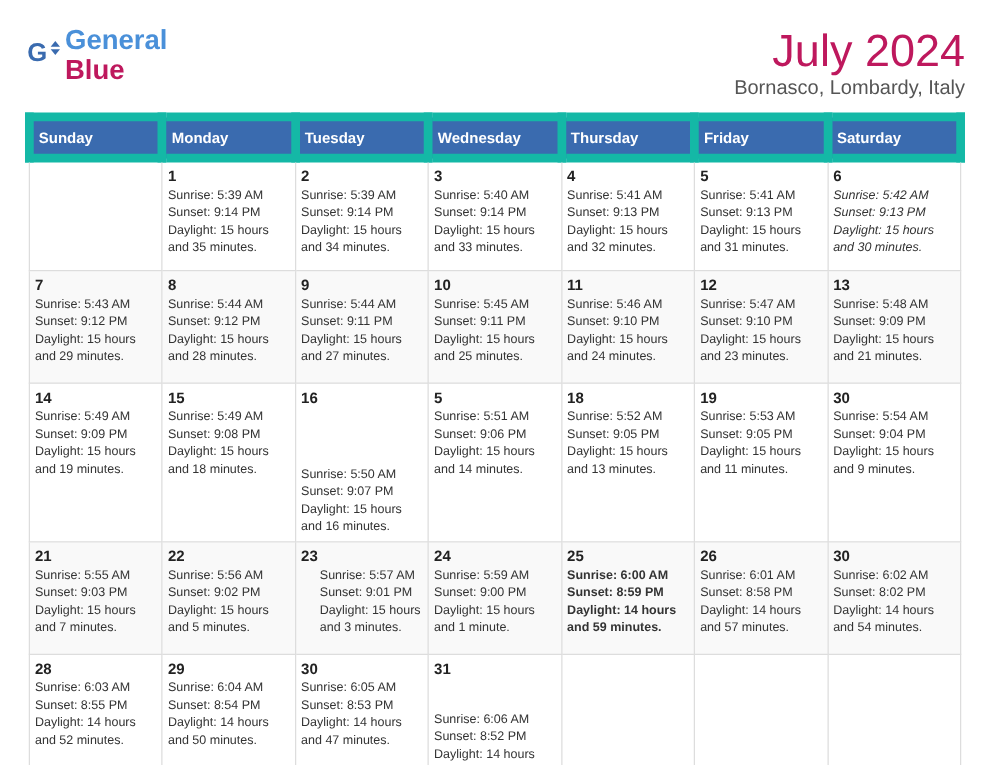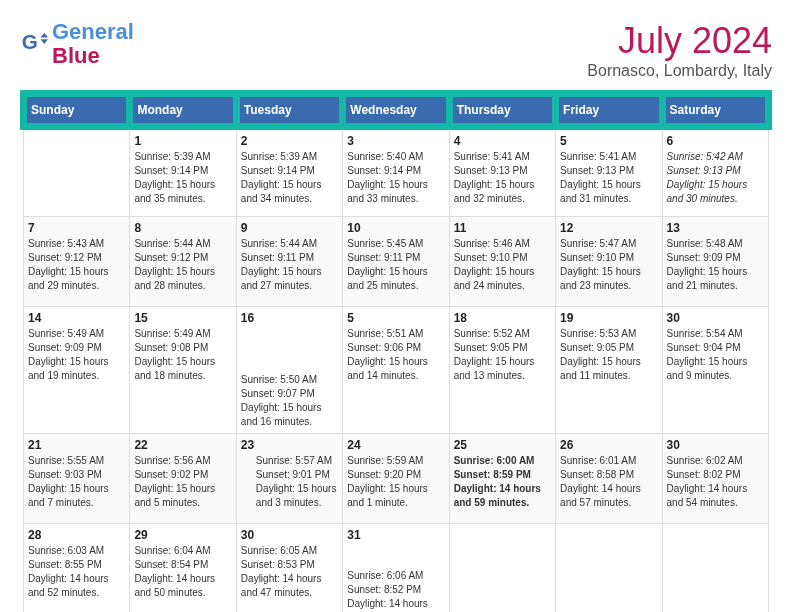--- a/index.html
+++ b/index.html
@@ -291,21 +291,21 @@
         <td>
           <span class="day-number">23</span>
           <div class="cell-content" style="white-space: pre-line; margin-left: 15px;">Sunrise: 5:57 AM
 Sunset: 9:01 PM
 Daylight: 15 hours
 and 3 minutes.</div>
         </td>
         <td>
           <span class="day-number">24</span>
           <div class="cell-content" style="white-space: pre-line;">Sunrise: 5:59 AM
-Sunset: 9:20 PM
+Sunset: 9:00 PM
 Daylight: 15 hours
 and 1 minute.</div>
         </td>
         <td>
           <span class="day-number">25</span>
           <div class="cell-content" style="white-space: pre-line; font-weight: bold;">Sunrise: 6:00 AM
 Sunset: 8:59 PM
 Daylight: 14 hours
 and 59 minutes.</div>
         </td>

